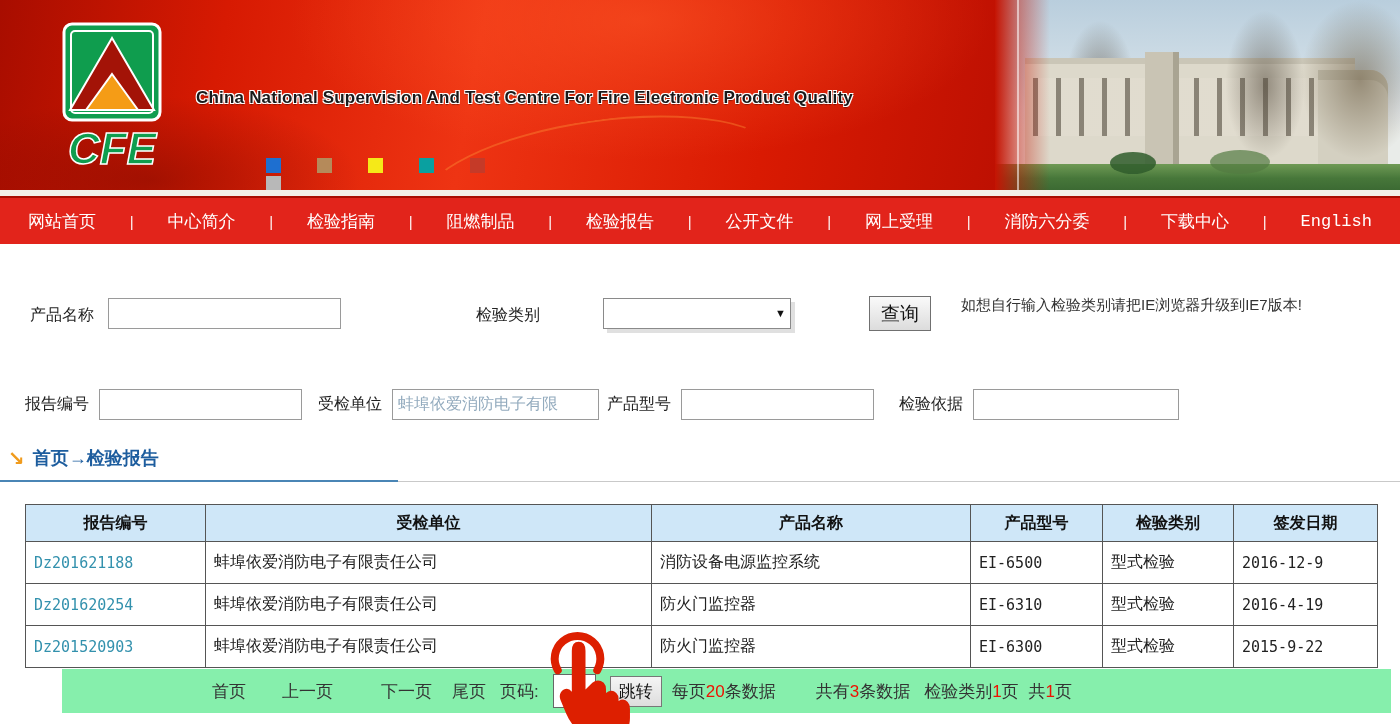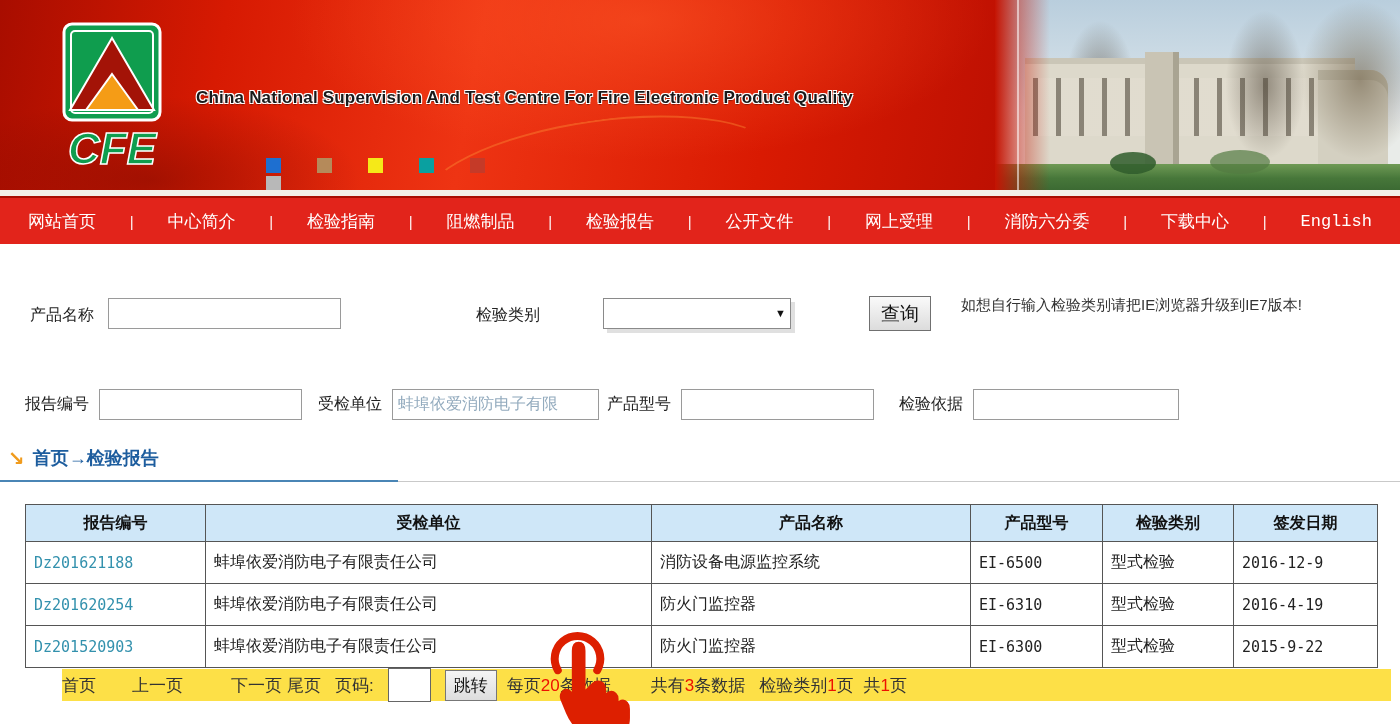--- a/index.html
+++ b/index.html
@@ -100,25 +100,25 @@
   .rpt-table { margin:22px 0 0 25px; border-collapse:collapse; table-layout:fixed; width:1352px;
     border:1px solid #444; font-size:16px; color:#222; }
   .rpt-table th { background:#cfe7f8; border:1px solid #555; height:37px; font-size:16px; color:#111;
     font-weight:bold; text-align:center; }
   .rpt-table td { border:1px solid #555; height:42px; padding:0 8px; background:#fff; text-align:left; }
   .rpt-table td.link { color:#3391ad; font-family:"DejaVu Sans Mono","Liberation Mono",monospace;
     font-size:15px; cursor:pointer; }
   .rpt-table td.mono { font-family:"DejaVu Sans Mono","Liberation Mono",monospace; font-size:15px; }
 
   
-  .pager { margin-left:62px; margin-top:1px; width:1329px; height:32px; background:#fde047;
-    display:flex; align-items:center; font-size:17px; color:#333; }
+  .pager { margin-left:62px; margin-top:1px; width:1329px; height:44px; background:#86efac;
+    display:flex; align-items:center; font-size:17px; color:#333; padding-left:150px; }
   .pager .pl { cursor:pointer; }
   .pager .g36 { margin-right:36px; } .pager .g48 { margin-right:48px; }
-  .pager .g10 { margin-right:5px; } .pager .g14 { margin-right:14px; }
+  .pager .g10 { margin-right:20px; } .pager .g14 { margin-right:14px; }
   .pager .lbl-page { margin-right:14px; }
   .pager .pg-input { width:43px; height:34px; border:1px solid #666; background:#fff; margin-right:14px;
     font-size:16px; text-align:center; }
   .pager .jump { height:31px; padding:0 8px; border:1px solid #777;
     background:linear-gradient(180deg,#f5f5f5,#ddd); font-size:17px; color:#111;
     font-family:"Liberation Sans","DejaVu Sans",sans-serif; cursor:pointer; margin-right:10px; }
   .pager .red { color:#ee1100; }
   .pager .grp { white-space:nowrap; }
   .pager .ml40 { margin-left:40px; } .pager .ml14 { margin-left:14px; } .pager .ml10 { margin-left:10px; }
 </style>

